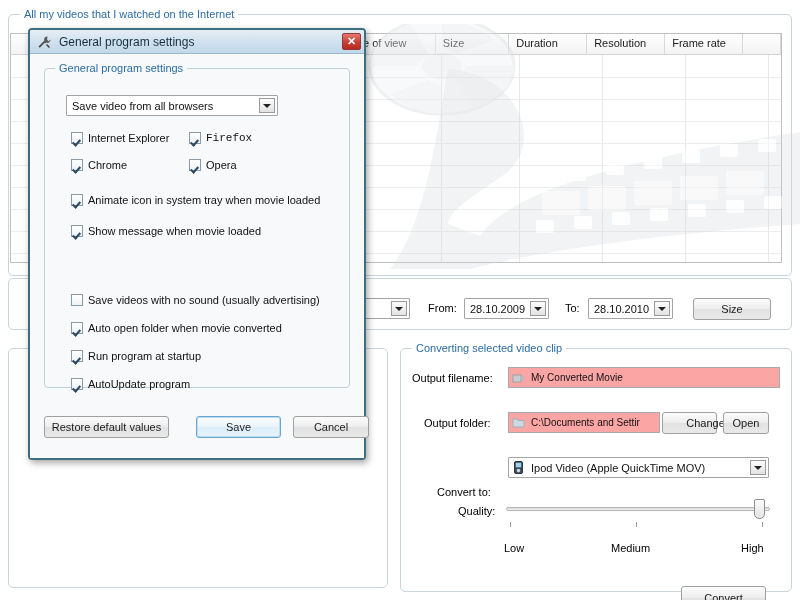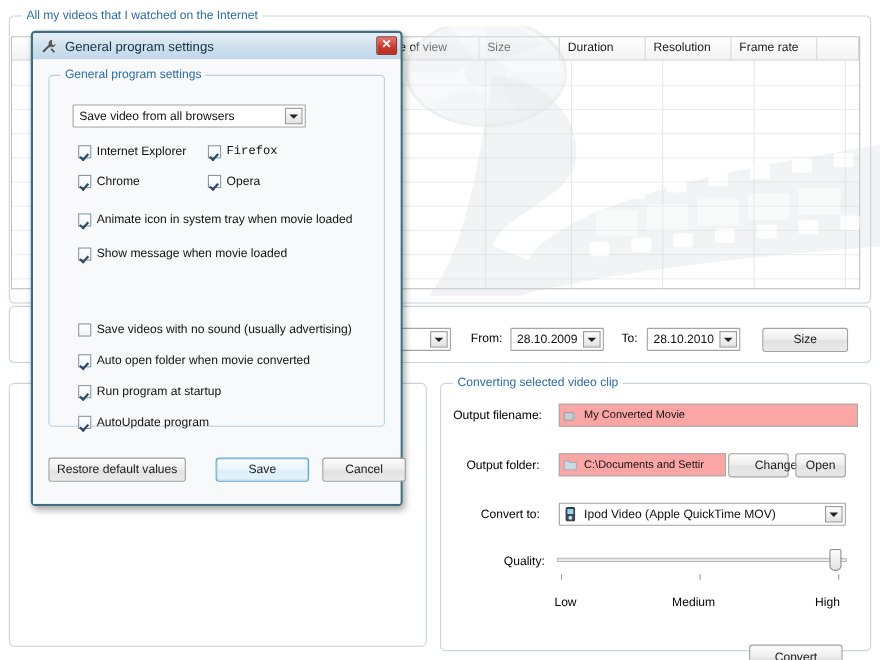--- a/index.html
+++ b/index.html
@@ -330,21 +330,21 @@
       <span class="icon-box">
         <svg width="13" height="11" viewBox="0 0 13 11">
             <path d="M1 2 h4 l1.2 1.5 H12 V10 H1 Z" fill="#cfd8e0" stroke="#9fb0bf"></path>
           </svg>
       </span>
       <span style="padding-left:4px; white-space:nowrap;">C:\Documents and Settir</span>
     </div>
     <div class="btn" style="position:absolute; left:662px; top:412px; width:55px;padding-left:32px;">Change</div>
     <div class="btn" style="position:absolute; left:723px; top:412px; width:46px;">Open</div>
 
-    <span class="lbl" style="position:absolute; left:437px; top:462px;text-align:right;">Convert to:</span>
+    <span class="lbl" style="position:absolute; left:437px; top:486px;text-align:right;">Convert to:</span>
     <div class="combo" style="position:absolute; left:508px; top:457px; width:261px; padding-left:0;">
       <span class="icon-box">
         <svg width="9" height="13" viewBox="0 0 9 13">
             <rect x="0.5" y="0.5" width="8" height="12" rx="1.5" fill="#3b4a57" stroke="#2b3740"></rect>
             <rect x="1.8" y="1.8" width="5.4" height="4.5" fill="#9fd2ee"></rect>
             <circle cx="4.5" cy="9.6" r="1.8" fill="#cfd8de"></circle>
           </svg>
       </span>
       <span style="padding-left:4px;">Ipod Video (Apple QuickTime MOV)</span>
       <span class="arrowbtn">

